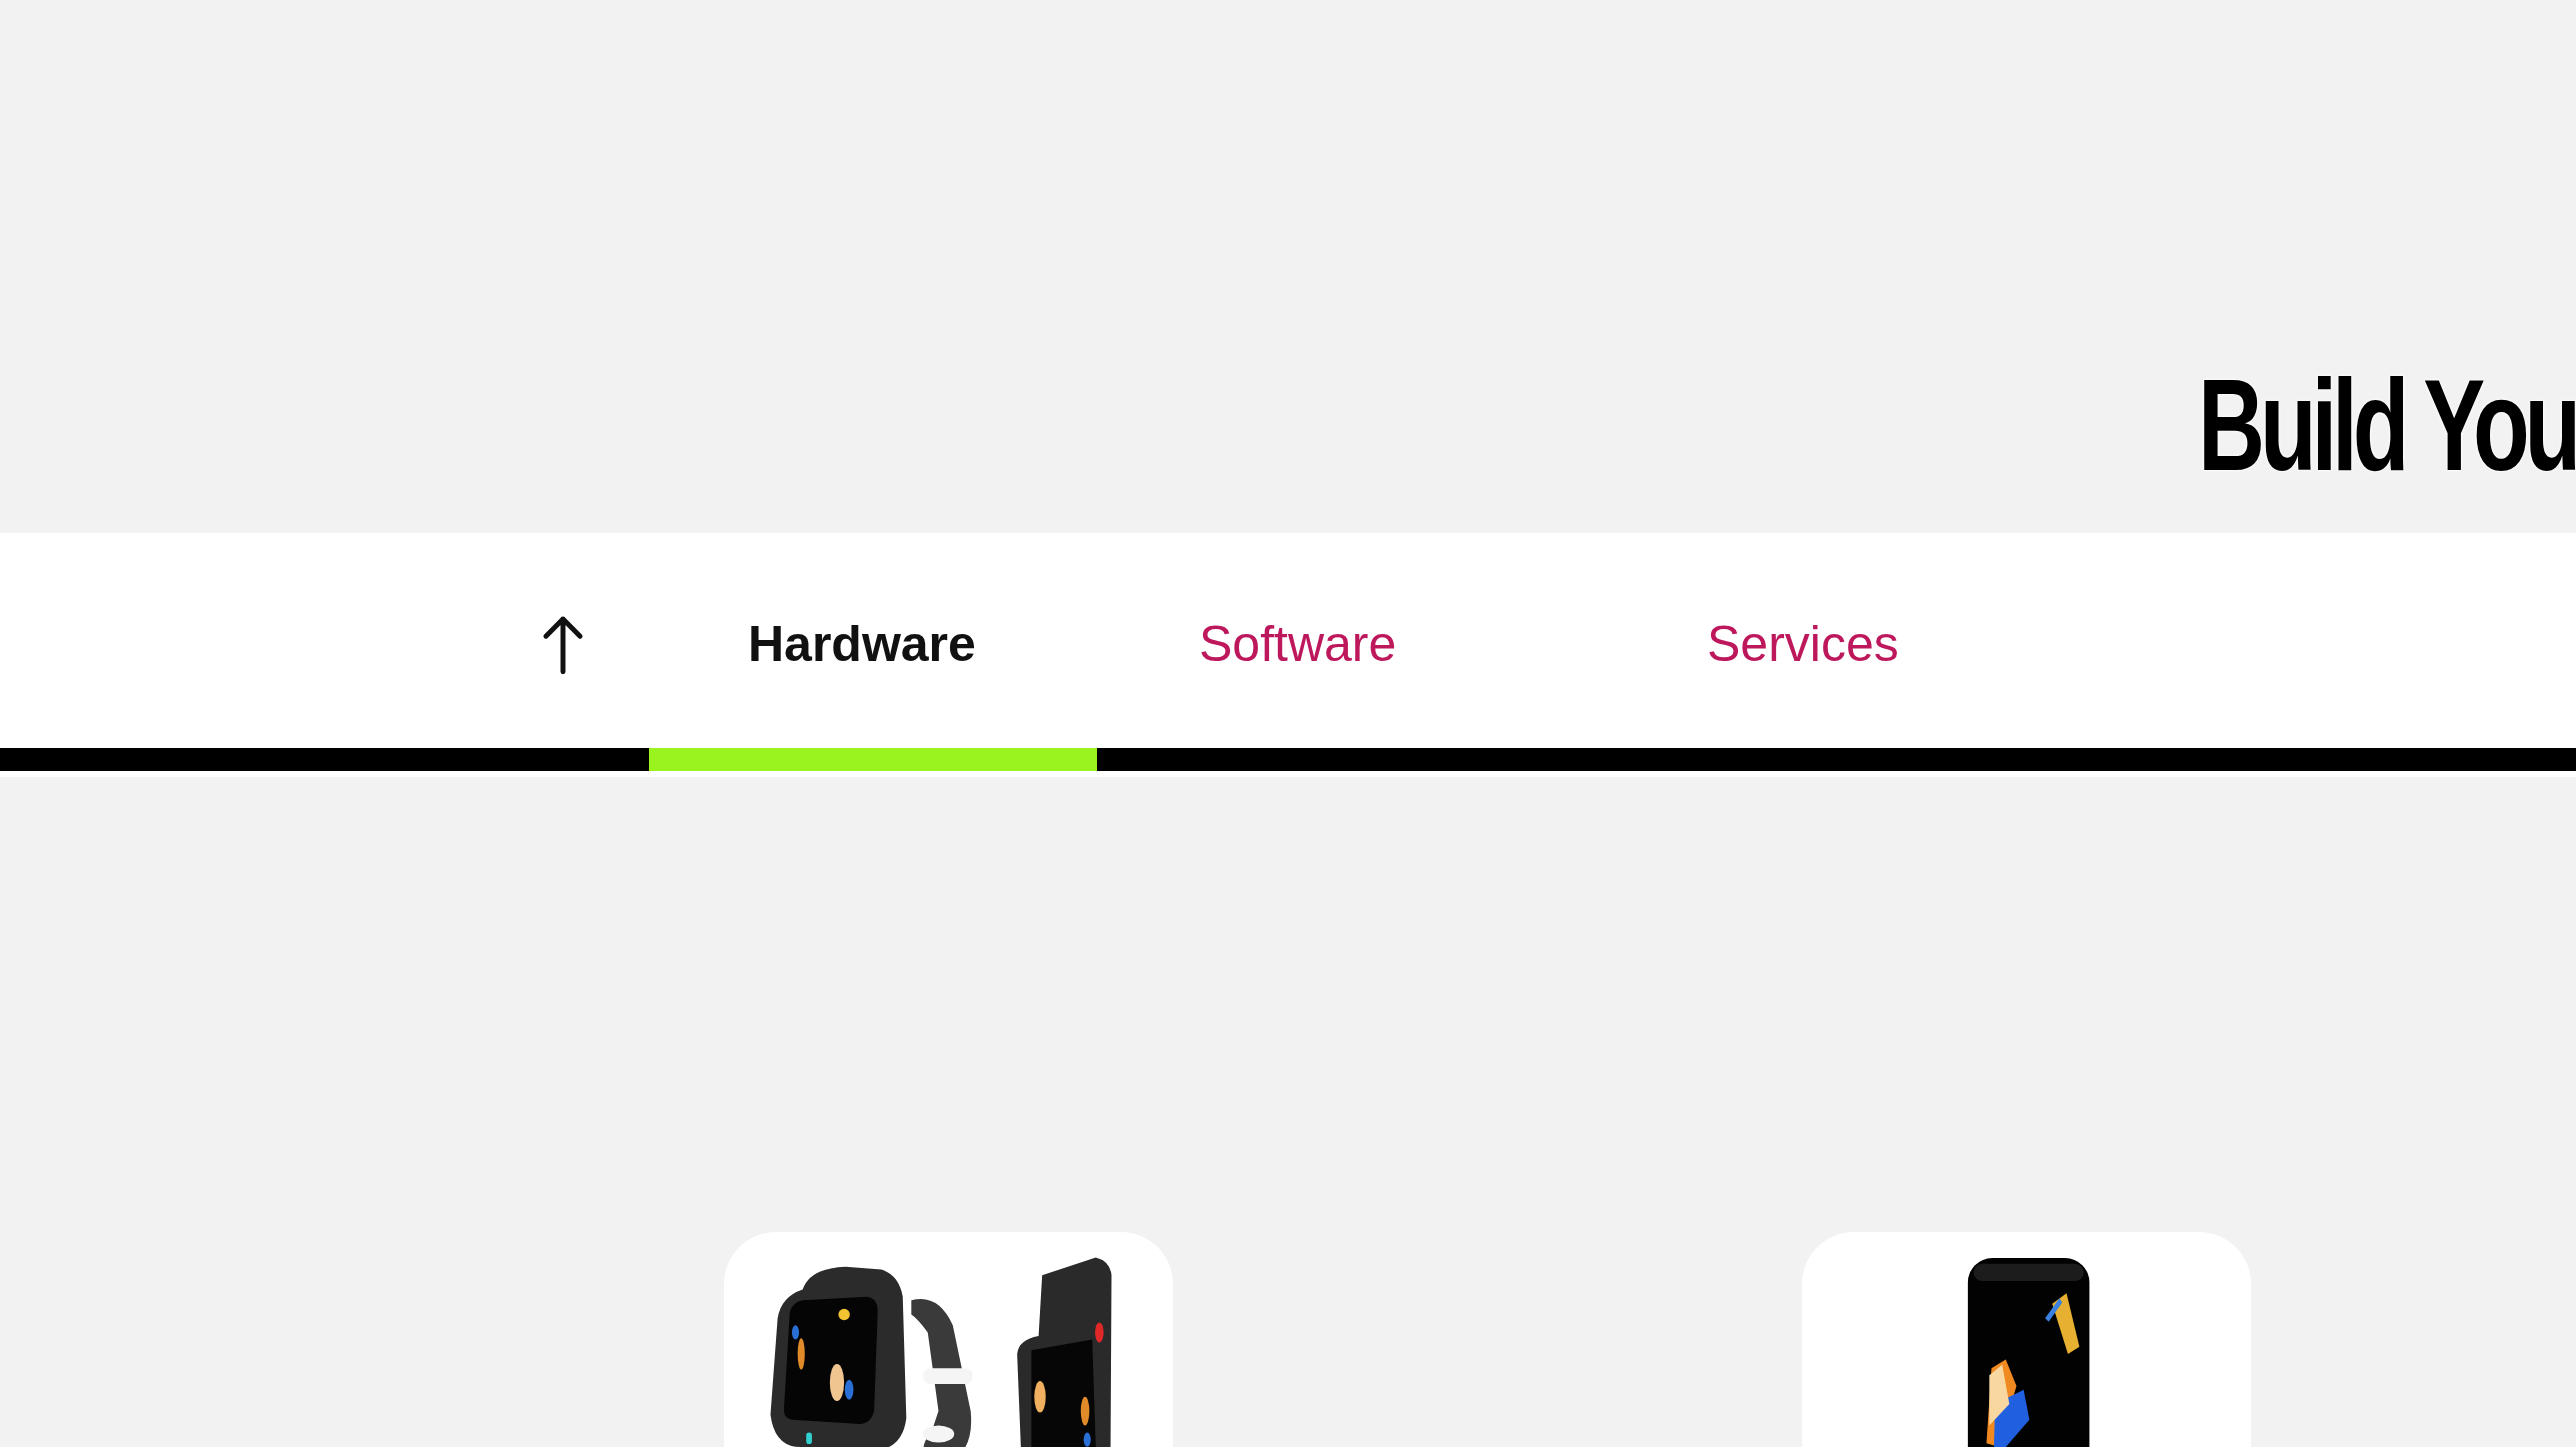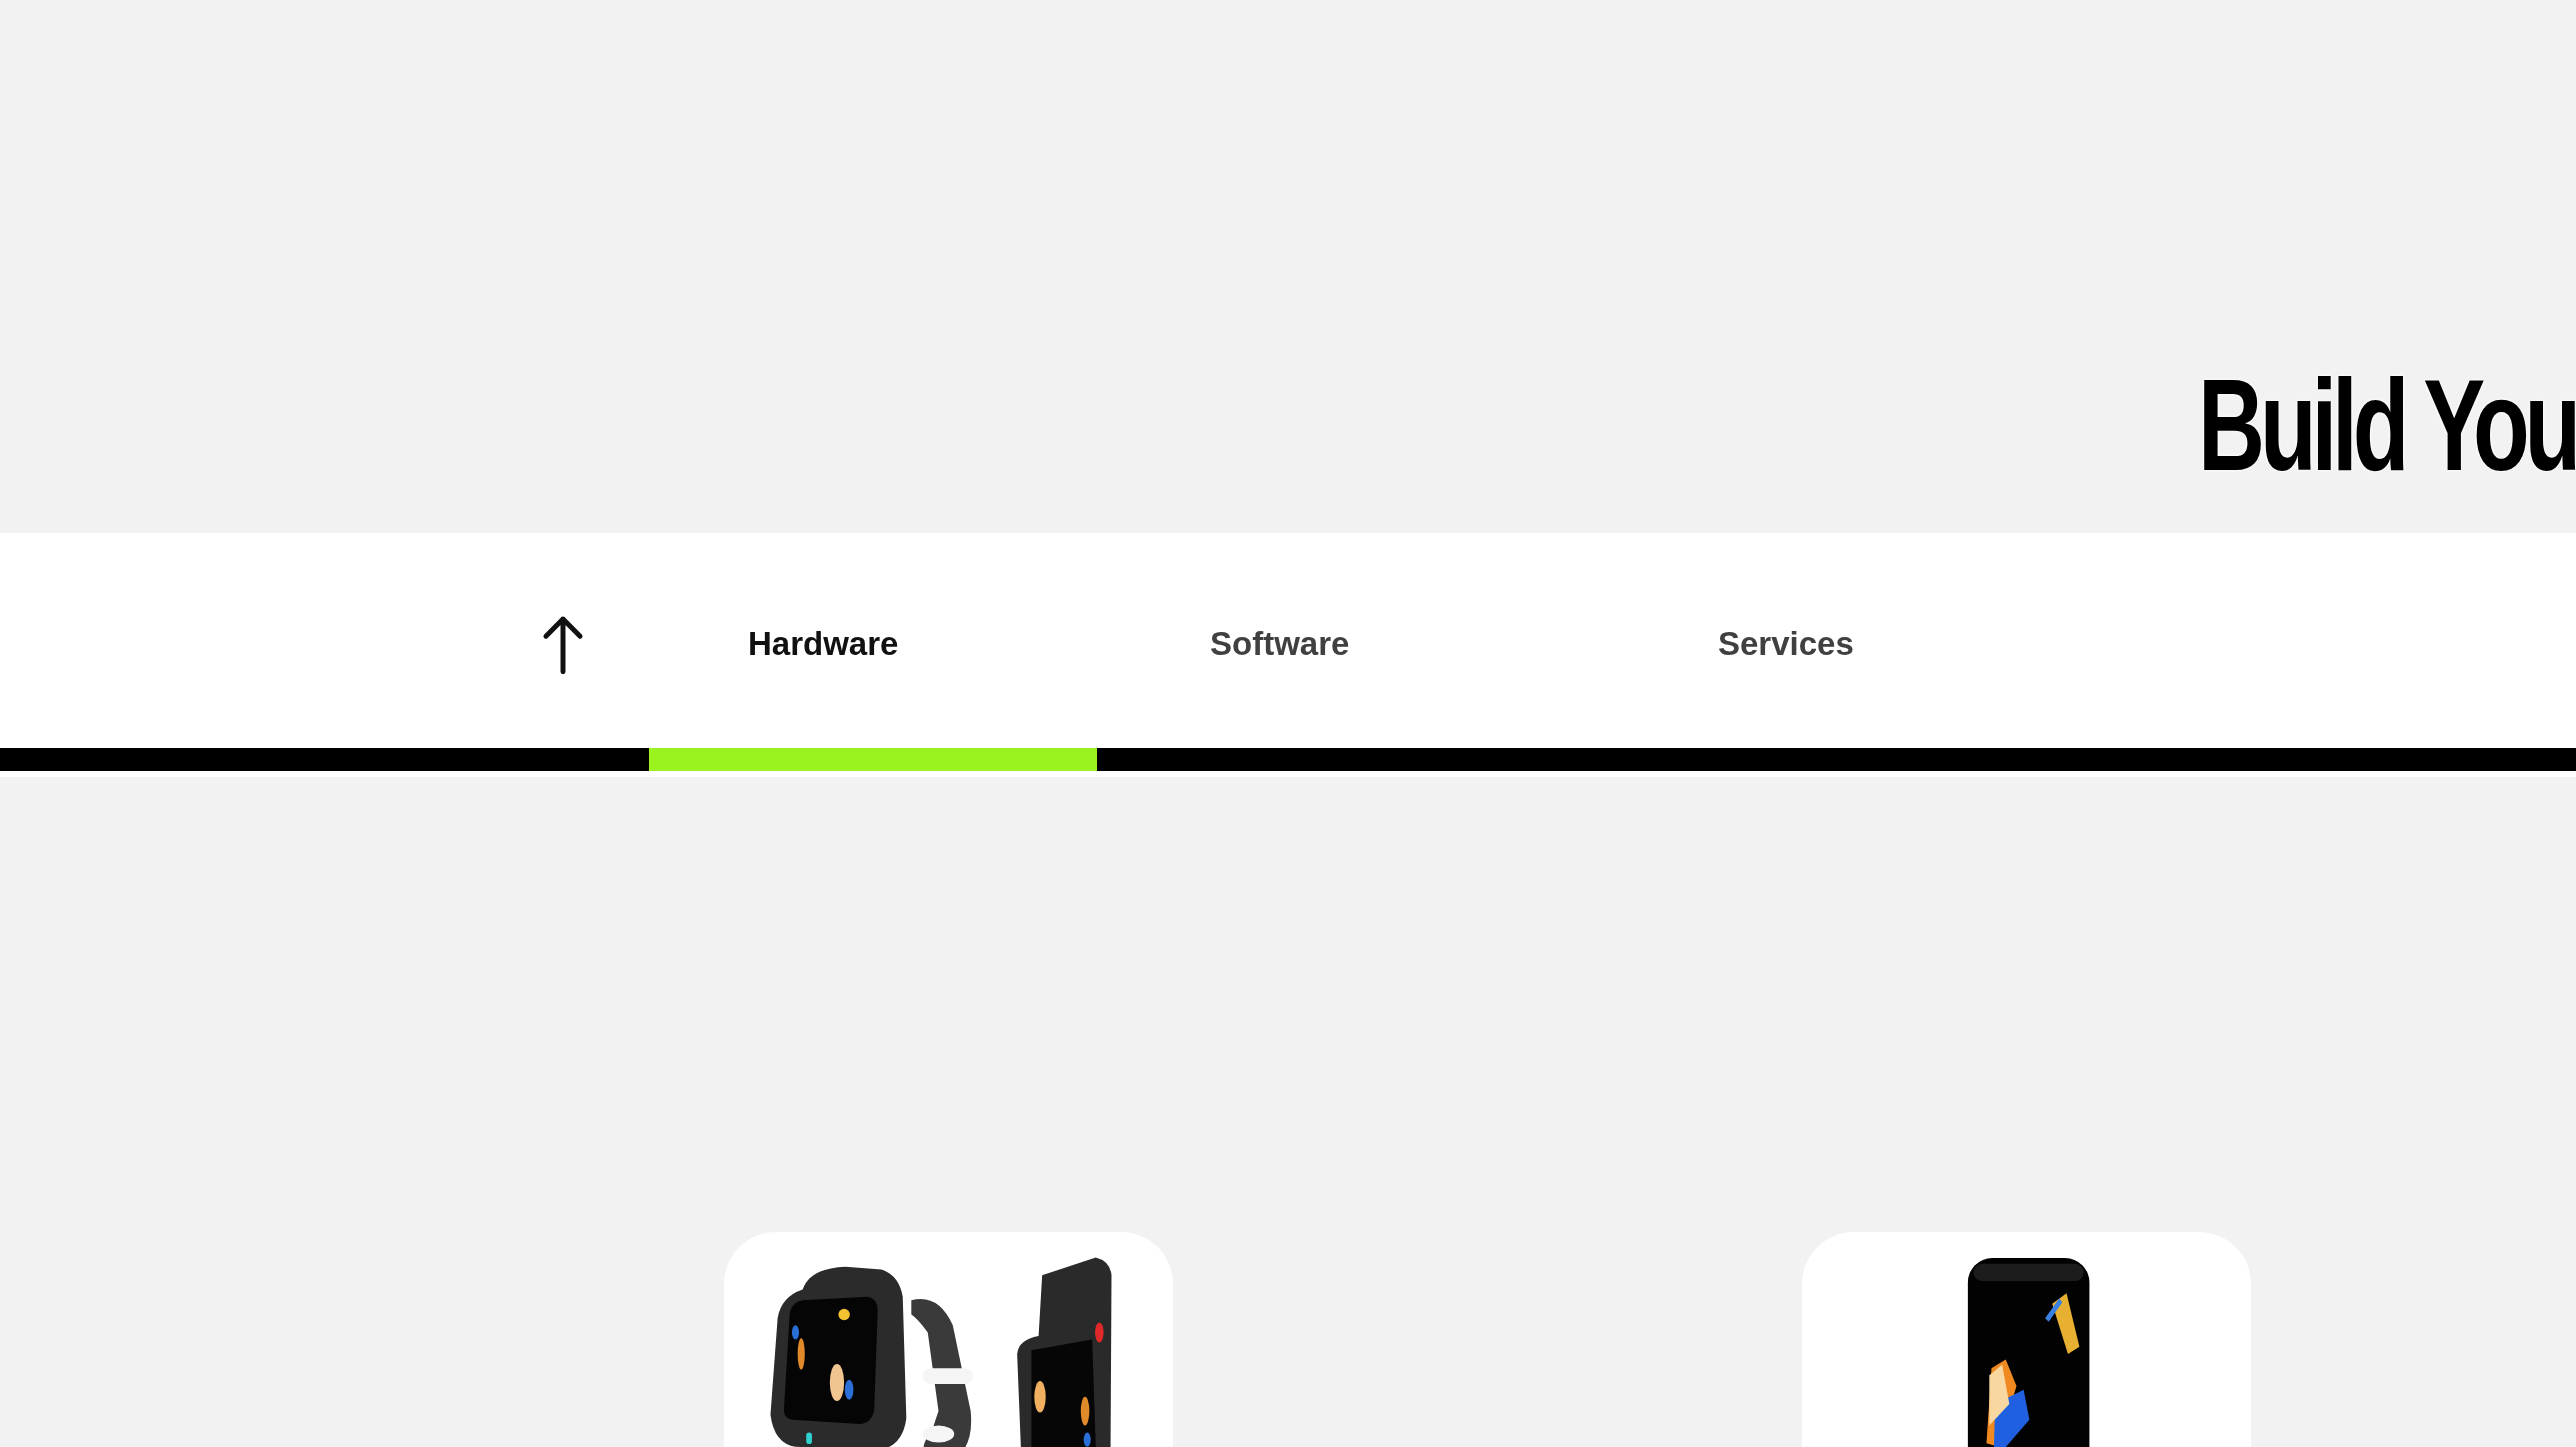--- a/index.html
+++ b/index.html
@@ -20,26 +20,26 @@
     .nav {
       position: absolute; left: 0; top: 533px; width: 2576px; height: 215px;
       background: #ffffff;
     }
     .nav-up {
       position: absolute; left: 537px; top: 612px; width: 52px; height: 64px;
       cursor: pointer;
     }
     .nav-up svg { display: block; }
     .tab {
-      position: absolute; top: 614px; font-size: 33px; font-weight: 700;
+      position: absolute; top: 614px; font-size: 50px; font-weight: 700;
       line-height: 60px; white-space: nowrap; cursor: pointer;
       text-decoration: none;
     }
     .tab.active { color: #111111; }
-    .tab.inactive { color: #404040; font-weight: 700; margin-left: 11px; }
+    .tab.inactive { color: #be185d; font-weight: 400; }
     .tab-hardware { left: 748px; }
     .tab-software { left: 1199px; }
     .tab-services { left: 1707px; }
     .track {
       position: absolute; left: 0; top: 748px; width: 2576px; height: 23px;
       background: #000000;
     }
     .track-indicator {
       position: absolute; left: 649px; top: 748px; width: 448px; height: 23px;
       background: #9af21f;

